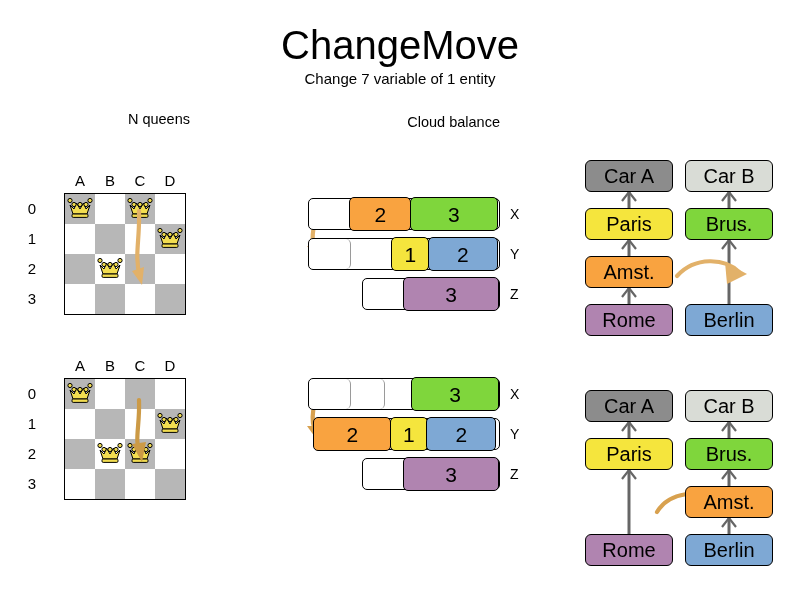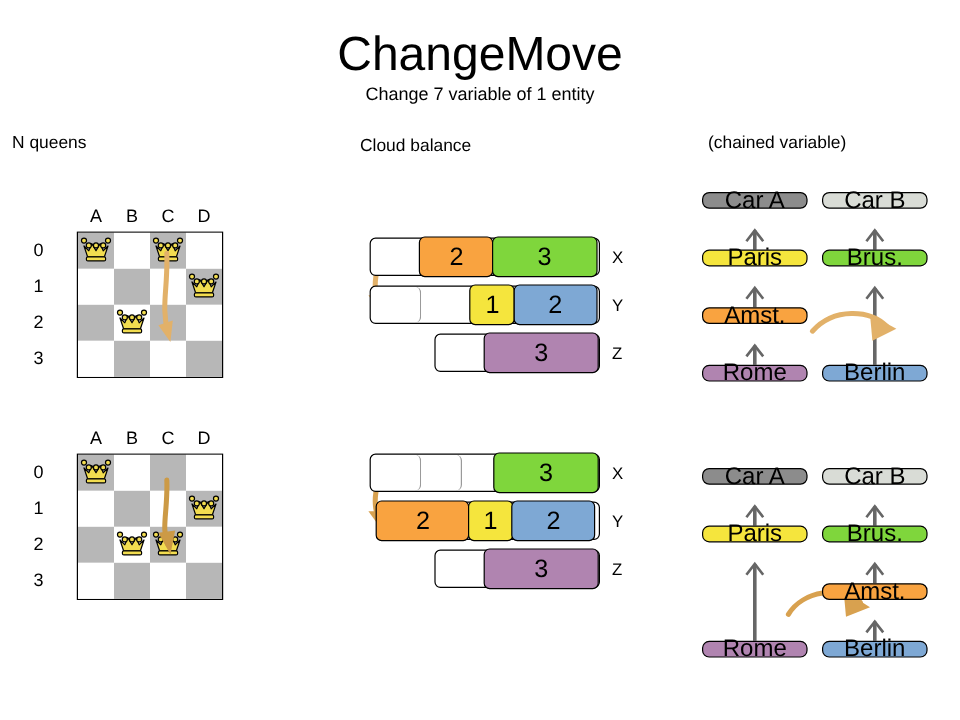--- a/index.html
+++ b/index.html
@@ -28,21 +28,21 @@
   }
   #page-subtitle {
     left: 0; right: 0; top: 70px;
     text-align: center;
     font-size: 15px;
     line-height: 18px;
   }
 
   
   .col-header {
-    text-align: left;
+    text-align: right;
     font-size: 14.5px;
     line-height: 19px;
   }
   #header-nqueens  { left: 10px;  top: 110px; width: 180px; }
   #header-cloud    { left: 300px; top: 113px; width: 200px; }
   #header-vehicle  { left: 590px; top: 110px; width: 200px; }
 
   
   .board-wrap { width: 160px; height: 160px; }
   .board-files {
@@ -127,21 +127,21 @@
   .cloud-label {
     position: absolute;
     font-size: 14px;
     line-height: 32px;
     top: 0;
   }
 
   
   .vr-box {
     position: absolute;
-    width: 88px; height: 14px;
+    width: 88px; height: 32px;
     border: 1.6px solid #000000;
     border-radius: 6px;
     box-sizing: border-box;
     display: flex;
     align-items: center;
     justify-content: center;
     font-size: 20px;
     line-height: 1;
     color: #000000;
   }
@@ -150,21 +150,20 @@
 </style>
 </head>
 <body>
 
 <div class="abs" id="page-title">ChangeMove</div>
 <div class="abs" id="page-subtitle">Change 7 variable of 1 entity</div>
 
 <div class="abs col-header" id="header-nqueens">N queens</div>
 <div class="abs col-header" id="header-cloud">Cloud balance</div>
 <div class="abs col-header" id="header-vehicle">
-  <div>(chained variable)</div>
 </div>
 
 <div class="abs board-wrap" id="board-before" style="left:42px; top:193px;">
   <div class="board-files" id="files-before">
       <span>A</span>
       <span>B</span>
       <span>C</span>
       <span>D</span>
     </div>
   <div class="board-ranks" id="ranks-before">

